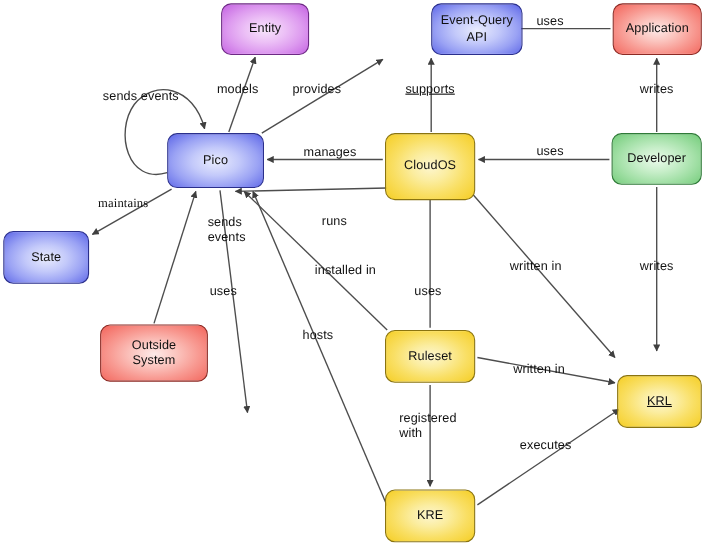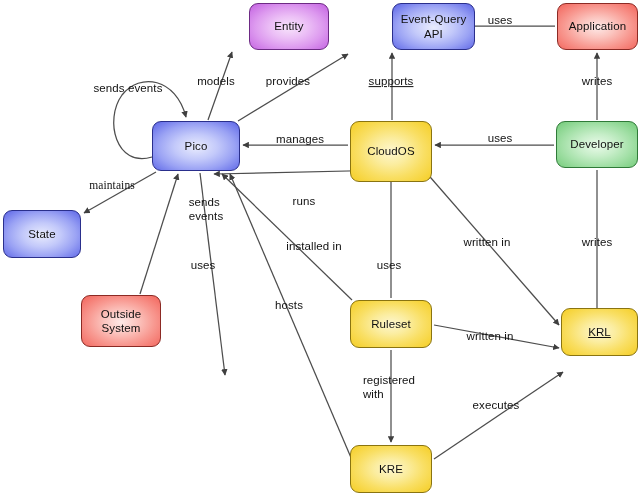--- a/index.html
+++ b/index.html
@@ -44,21 +44,20 @@
     white-space: pre-line;
     padding: 0 4px;
   }
   .n-blue {
     background: radial-gradient(ellipse 78% 82% at 50% 52%, #e9ecfd 0%, #c3c9fa 32%, #9aa2f4 58%, #6b74ea 82%, #4a52d8 100%);
     border-color: #2a2f8c;
   }
   .n-purple {
     background: radial-gradient(ellipse 78% 82% at 50% 52%, #f7e4fb 0%, #ecc0f6 30%, #dd9aef 56%, #c96ee4 82%, #b44ad6 100%);
     border-color: #6d2a84;
-    margin-left: 48px;
   }
   .n-red {
     background: radial-gradient(ellipse 78% 82% at 50% 52%, #fde9e7 0%, #fbc4be 28%, #f89a92 54%, #f4736a 80%, #ef5a52 100%);
     border-color: #8c2a24;
   }
   .n-green {
     background: radial-gradient(ellipse 78% 82% at 50% 52%, #eafaea 0%, #c7eec9 30%, #a3e0a7 56%, #7ed084 82%, #5cbd66 100%);
     border-color: #2f7a38;
   }
   .n-yellow {
@@ -155,30 +154,30 @@
   </div>
 
   <div class="node n-green" style="left:556px; top:121px; width:82px; height:47px;">
     <span class="node-label">Developer</span>
   </div>
 
   <div class="node n-blue" style="left:3px; top:210px; width:78px; height:48px;">
     <span class="node-label">State</span>
   </div>
 
-  <div class="node n-red" style="left:81px; top:295px; width:80px; height:52px;">
+  <div class="node n-red" style="left:91px; top:295px; width:98px; height:52px;">
     <span class="node-label">Outside
 System</span>
   </div>
 
   <div class="node n-yellow" style="left:350px; top:300px; width:82px; height:48px;">
     <span class="node-label">Ruleset</span>
   </div>
 
-  <div class="node n-yellow" style="left:561px; top:308px; width:77px; height:48px;text-decoration:underline;">
+  <div class="node n-yellow" style="left:561px; top:341px; width:77px; height:48px;text-decoration:underline;">
     <span class="node-label">KRL</span>
   </div>
 
 
   <div class="node n-yellow" style="left:350px; top:445px; width:82px; height:48px;">
     <span class="node-label">KRE</span>
   </div>
 
   <div class="edge-label" style="left:128px; top:89px; transform:translate(-50%,-50%);">sends events</div>
 

